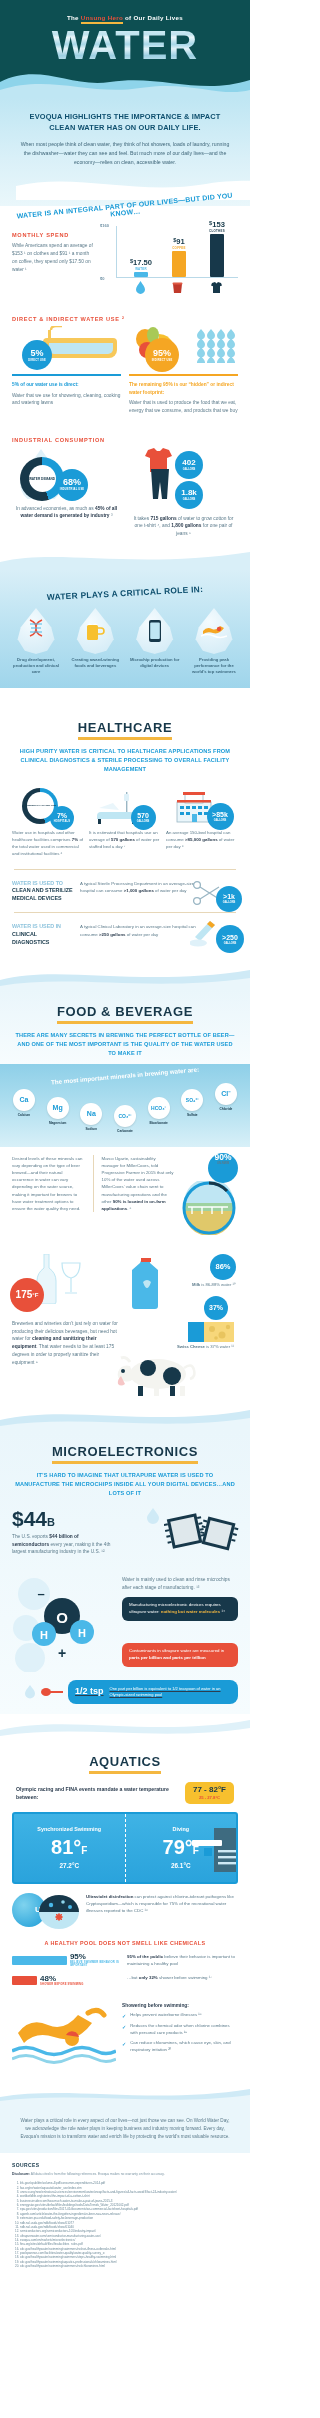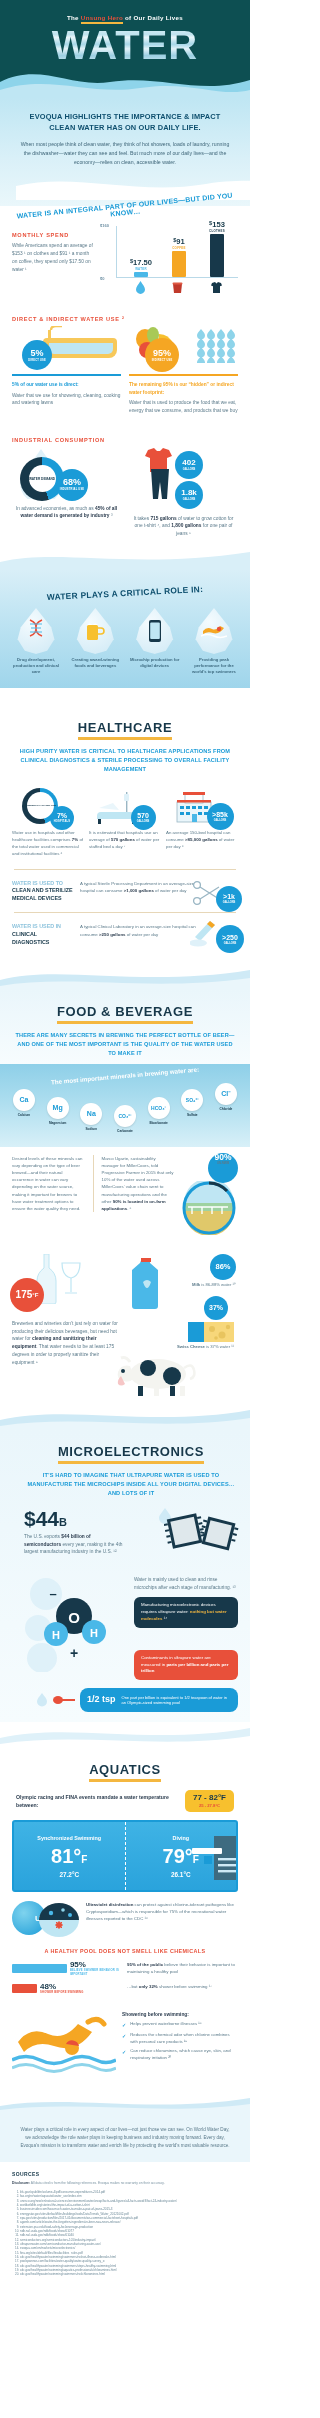--- a/index.html
+++ b/index.html
@@ -226,21 +226,21 @@
   .fb-div { width:1px; background:#e7d7b8; }
 
   .circ-badge {
     width:30px; height:30px; border-radius:50%; background:#1a9bd7; color:#fff;
     display:flex; flex-direction:column; align-items:center; justify-content:center;
   }
   .circ-badge .n { font-size:8.5px; font-weight:bold; line-height:1; }
   .circ-badge .c { font-size:2.6px; font-weight:bold; margin-top:1px; }
 
   
-  .micro-band { background: linear-gradient(180deg,#eaf6fb 0%,#f6fcfe 100%); padding-bottom: 10px; padding-left: 12px; }
+  .micro-band { background: linear-gradient(180deg,#eaf6fb 0%,#f6fcfe 100%); padding-bottom: 10px; }
   .bignum { font-size: 21px; font-weight:bold; color:#17384a; line-height:1; }
   .bignum .sfx { font-size: 11px; }
   .pill {
     border-radius: 6px; padding: 5px 7px; font-size:4.4px; line-height:1.55; color:#fff;
   }
   .pill.dark { background:#17384a; }
   .pill.red { background:#e8503a; }
   .pill.blue { background:#1a9bd7; }
   .pill b { color:#f4b740; }
 
@@ -865,21 +865,21 @@
         <div class="body-txt" style="margin-bottom:6px;">Water is mainly used to clean and rinse microchips after each stage of manufacturing. ¹³</div>
         <div class="pill dark">
           <span>Manufacturing microelectronic devices requires ultrapure water: </span><b>nothing but water molecules</b><span> ¹⁴</span>
         </div>
         <div class="pill red" style="margin-top:22px;">
           <span>Contaminants in ultrapure water are measured in </span><b style="color:#fff;">parts per billion and parts per trillion</b>
         </div>
       </div>
     </div>
 
-    <div style="display:flex;align-items:center;gap:5px;padding: 8px 12px 0 24px;">
+    <div style="display:flex;align-items:center;gap:5px;padding: 8px 12px 0 24px; text-decoration: underline;">
       <svg width="12" height="14" viewBox="0 0 12 14">
         <path d="M6 0 C9 4 11 6 11 8.4 A5 5 0 0 1 1 8.4 C1 6 3 4 6 0Z" fill="#cfeaf6"></path>
       </svg>
       <svg width="22" height="10" viewBox="0 0 22 10">
         <ellipse cx="5" cy="5" rx="5" ry="4" fill="#e8503a"></ellipse>
         <rect x="9" y="4" width="13" height="2" fill="#e8503a"></rect>
       </svg>
       <div class="pill blue" style="flex:1;display:flex;align-items:center;gap:6px;border-radius:8px;">
         <span style="font-size:9px;font-weight:bold;white-space:nowrap;">1/2 tsp</span>
         <span style="font-size:4px;line-height:1.4;">One part per billion is equivalent to 1/2 teaspoon of water in an Olympic-sized swimming pool</span>

